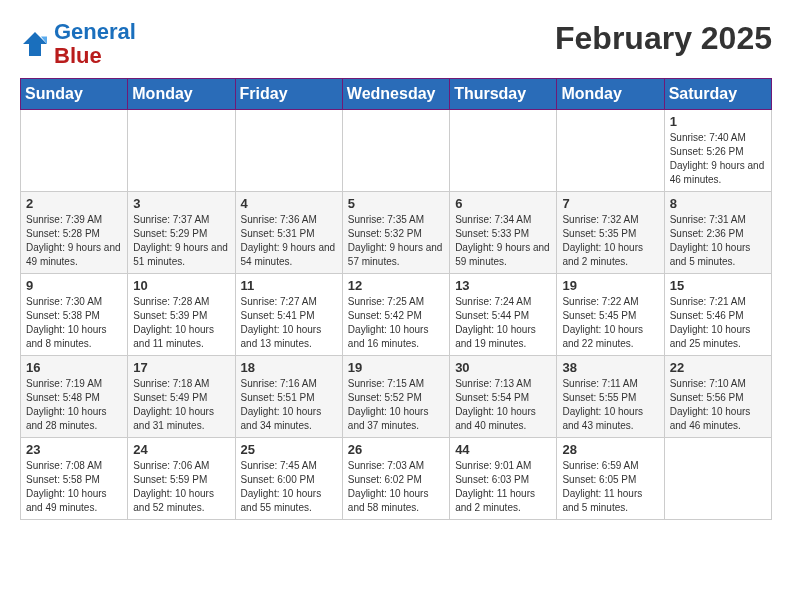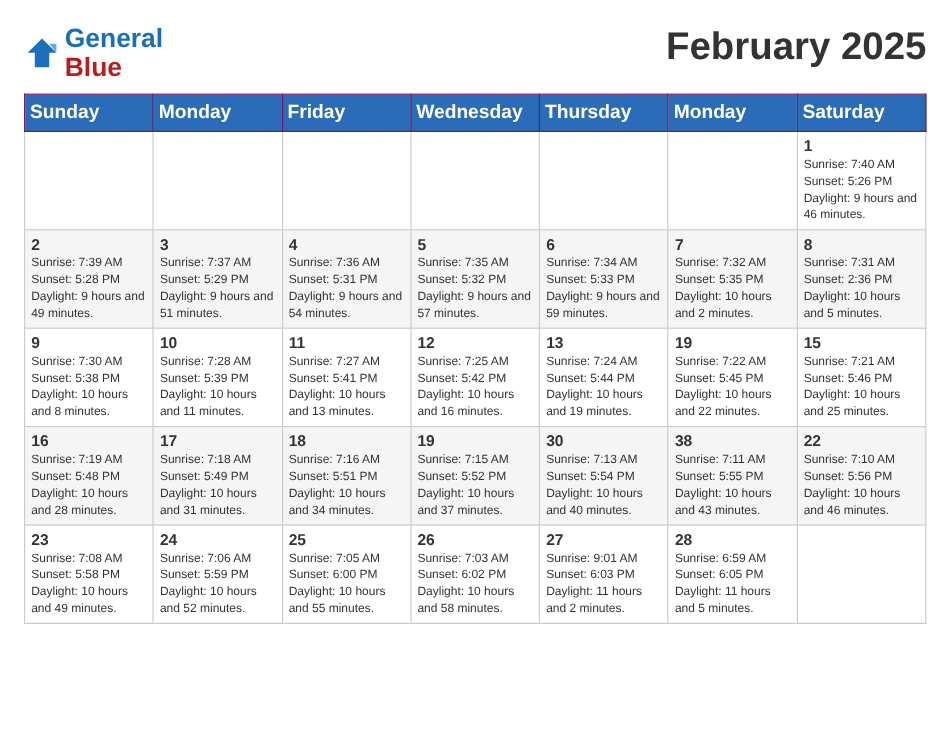--- a/index.html
+++ b/index.html
@@ -276,32 +276,32 @@
 Daylight: 10 hours and 49 minutes.</div>
         </td>
         <td>
           <span class="day-num">24</span>
           <div class="day-info">Sunrise: 7:06 AM
 Sunset: 5:59 PM
 Daylight: 10 hours and 52 minutes.</div>
         </td>
         <td>
           <span class="day-num">25</span>
-          <div class="day-info">Sunrise: 7:05 AM
+          <div class="day-info">Sunrise: 7:45 AM
 Sunset: 6:00 PM
 Daylight: 10 hours and 55 minutes.</div>
         </td>
         <td>
           <span class="day-num">26</span>
           <div class="day-info">Sunrise: 7:03 AM
 Sunset: 6:02 PM
 Daylight: 10 hours and 58 minutes.</div>
         </td>
         <td>
-          <span class="day-num">27</span>
+          <span class="day-num">44</span>
           <div class="day-info">Sunrise: 9:01 AM
 Sunset: 6:03 PM
 Daylight: 11 hours and 2 minutes.</div>
         </td>
         <td>
           <span class="day-num">28</span>
           <div class="day-info">Sunrise: 6:59 AM
 Sunset: 6:05 PM
 Daylight: 11 hours and 5 minutes.</div>
         </td>

